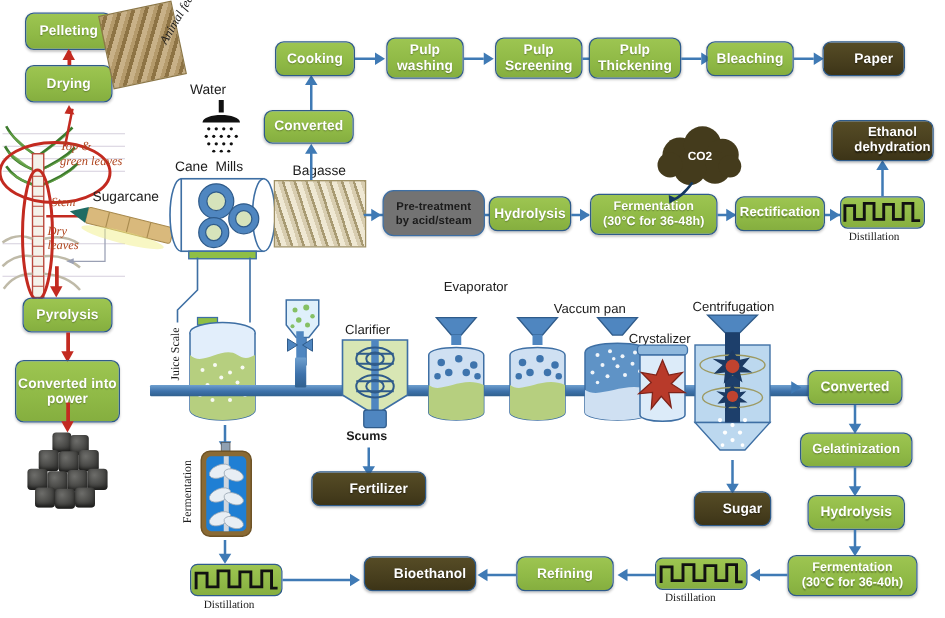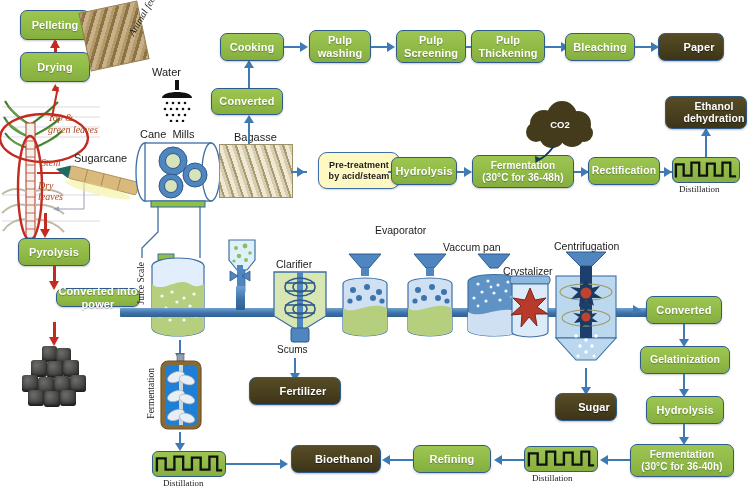--- a/index.html
+++ b/index.html
@@ -12,22 +12,22 @@
         justify-content:center;text-align:center;border-radius:7px;
         font-weight:bold;line-height:1.12;letter-spacing:.1px;}
   .green{background:linear-gradient(180deg,#9dc551 0%,#8fb946 60%,#85ae3f 100%);
          border:1.5px solid #2f5b8a;color:#ffffff;
          text-shadow:0 1px 1px rgba(0,0,0,.30);
          box-shadow:0 1px 2px rgba(0,0,0,.22);}
   .dark{background:linear-gradient(180deg,#564c26 0%,#453c1c 70%,#3c3417 100%);
         border:1.5px solid #2f5b8a;color:#ffffff;
         text-shadow:0 1px 1px rgba(0,0,0,.5);
         box-shadow:0 1px 2px rgba(0,0,0,.25);padding-left:16px;}
-  .white{background:#fef9c3;border:1.4px solid #3e6fa4;color:#1b1b1b;
-         border-radius:9px;box-shadow:0 1px 2px rgba(0,0,0,.15);margin-left:12px;}
+  .white{background:#737373;border:1.4px solid #3e6fa4;color:#1b1b1b;
+         border-radius:9px;box-shadow:0 1px 2px rgba(0,0,0,.15);}
 
   
   .ln{position:absolute;background:#3f7ab5;}
   .ln.red{background:#c32a20;}
   .arw{position:absolute;width:0;height:0;}
   .arw.r{border-top:5px solid transparent;border-bottom:5px solid transparent;border-left:8px solid #3f7ab5;}
   .arw.l{border-top:5px solid transparent;border-bottom:5px solid transparent;border-right:8px solid #3f7ab5;}
   .arw.d{border-left:5px solid transparent;border-right:5px solid transparent;border-top:8px solid #3f7ab5;}
   .arw.u{border-left:5px solid transparent;border-right:5px solid transparent;border-bottom:8px solid #3f7ab5;}
   .arw.rr{border-top:5.5px solid transparent;border-bottom:5.5px solid transparent;border-left:9px solid #c32a20;}
@@ -166,21 +166,21 @@
   </svg>
 
   <div class="ln red" style="left:43.5px;top:213px;width:3px;height:17px;"></div>
   <div class="arw dr" style="left:39.5px;top:229px;"></div>
 
   <div class="node green" style="left:18px;top:238px;width:72px;height:28px;font-size:11px;">Pyrolysis</div>
 
   <div class="ln red" style="left:52.5px;top:266px;width:3px;height:16px;"></div>
   <div class="arw dr" style="left:48.5px;top:281px;"></div>
 
-  <div class="node green" style="left:12px;top:288px;width:84px;height:19px;font-size:11px;white-space:pre;margin-left:44px;">Converted into
+  <div class="node green" style="left:12px;top:288px;width:84px;height:50px;font-size:11px;white-space:pre;">Converted into
 power</div>
 
   <div class="ln red" style="left:52.5px;top:322px;width:3px;height:16px;"></div>
   <div class="arw dr" style="left:48.5px;top:337px;"></div>
 
   <div class="charcoal" style="left:18px;top:346px;width:76px;height:62px;">
     <i style="left:24px;top:0px;width:15px;height:16px;"></i>
     <i style="left:38px;top:2px;width:15px;height:16px;"></i>
     <i style="left:13px;top:14px;width:16px;height:17px;"></i>
     <i style="left:29px;top:15px;width:16px;height:17px;"></i>
@@ -387,26 +387,26 @@
         <ellipse cx="28" cy="17" rx="7" ry="5"></ellipse>
       <ellipse cx="28" cy="39" rx="15" ry="9"></ellipse>
         <ellipse cx="28" cy="39" rx="7" ry="5"></ellipse>
       <line x1="13" y1="13" x2="43" y2="13"></line>
         <line x1="13" y1="21" x2="43" y2="21"></line>
       <line x1="13" y1="35" x2="43" y2="35"></line>
         <line x1="13" y1="43" x2="43" y2="43"></line>
     </g>
     <rect x="19" y="58" width="18" height="14" rx="2" fill="#4f86c0" stroke="#2f5b8a" stroke-width="1"></rect>
   </svg>
-  <div class="lab" style="left:277px;top:344px;font-size:10px;">Scums</div>
+  <div class="lab" style="left:277px;top:344px;font-size:10px;font-weight:bold;">Scums</div>
   <div class="ln" style="left:294px;top:358px;width:2px;height:16px;"></div>
   <div class="arw d" style="left:290px;top:373px;"></div>
   <div class="node dark" style="left:249px;top:377px;width:92px;height:28px;font-size:11px;">Fertilizer</div>
 
-  <div class="lab" style="left:355px;top:224px;font-size:10.5px;margin-left:20px;">Evaporator</div>
+  <div class="lab" style="left:355px;top:224px;font-size:10.5px;">Evaporator</div>
   <svg style="position:absolute;left:339px;top:254px;width:52px;height:86px;overflow:visible;">
     <path d="M10 0 L42 0 L30 14 L22 14 Z" fill="#4f86c0" stroke="#2f5b8a" stroke-width="1"></path>
     <path d="M22 14 L30 14 L30 22 L22 22 Z" fill="#4f86c0"></path>
     <path d="M4 30 C4 22 48 22 48 30 L48 76 A22 6 0 0 1 4 76 Z" fill="#cfe0f2" stroke="#3e6fa4" stroke-width="1.2"></path>
     <path d="M4 54 C14 62 30 46 48 54 L48 76 A22 6 0 0 1 4 76 Z" fill="#b6cf7f"></path>
     <g fill="#3e74ad">
       <circle cx="14" cy="36" r="3"></circle>
         <circle cx="28" cy="33" r="3"></circle>
         <circle cx="40" cy="38" r="3"></circle>
       <circle cx="20" cy="44" r="3"></circle>

